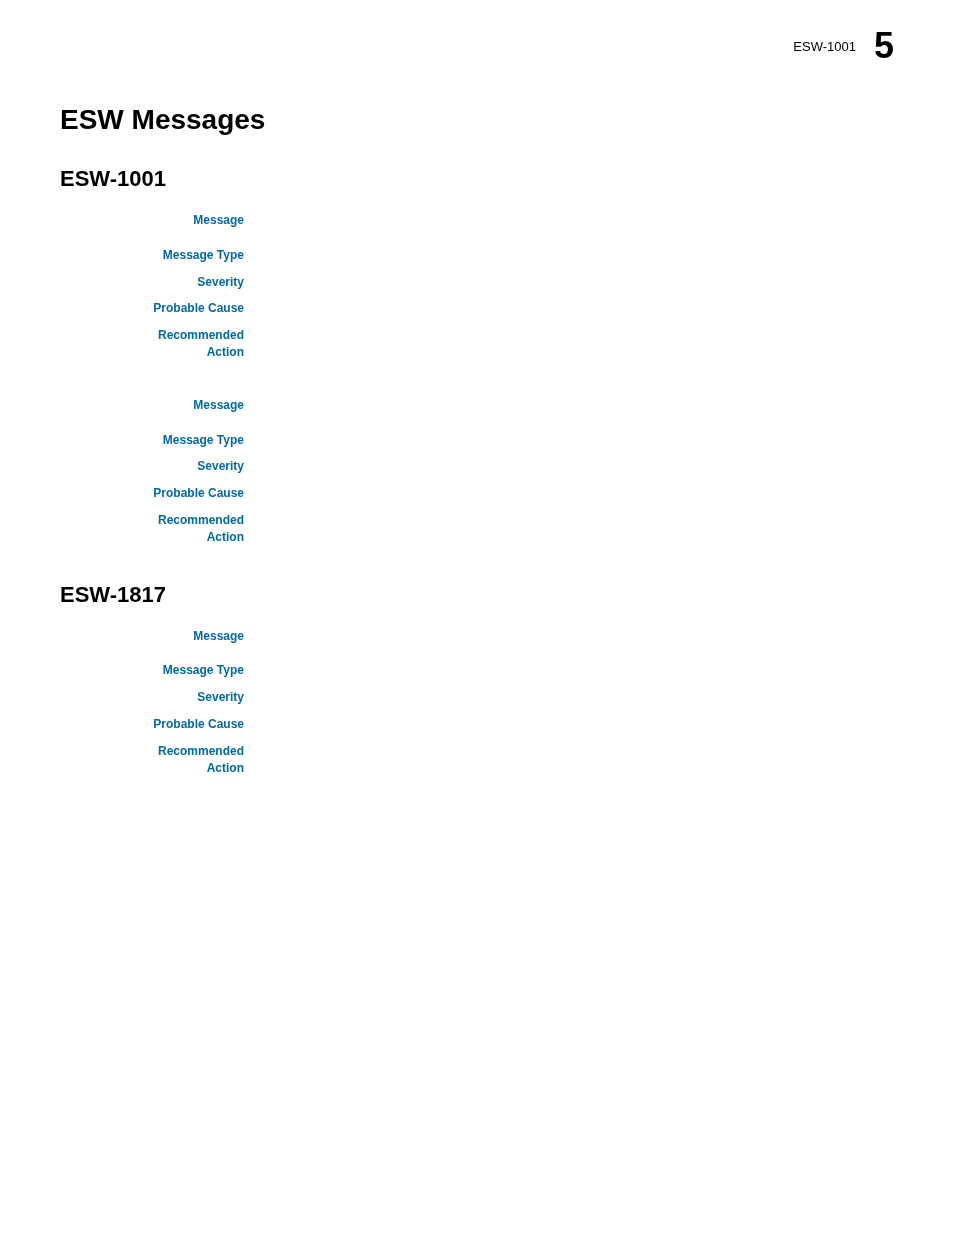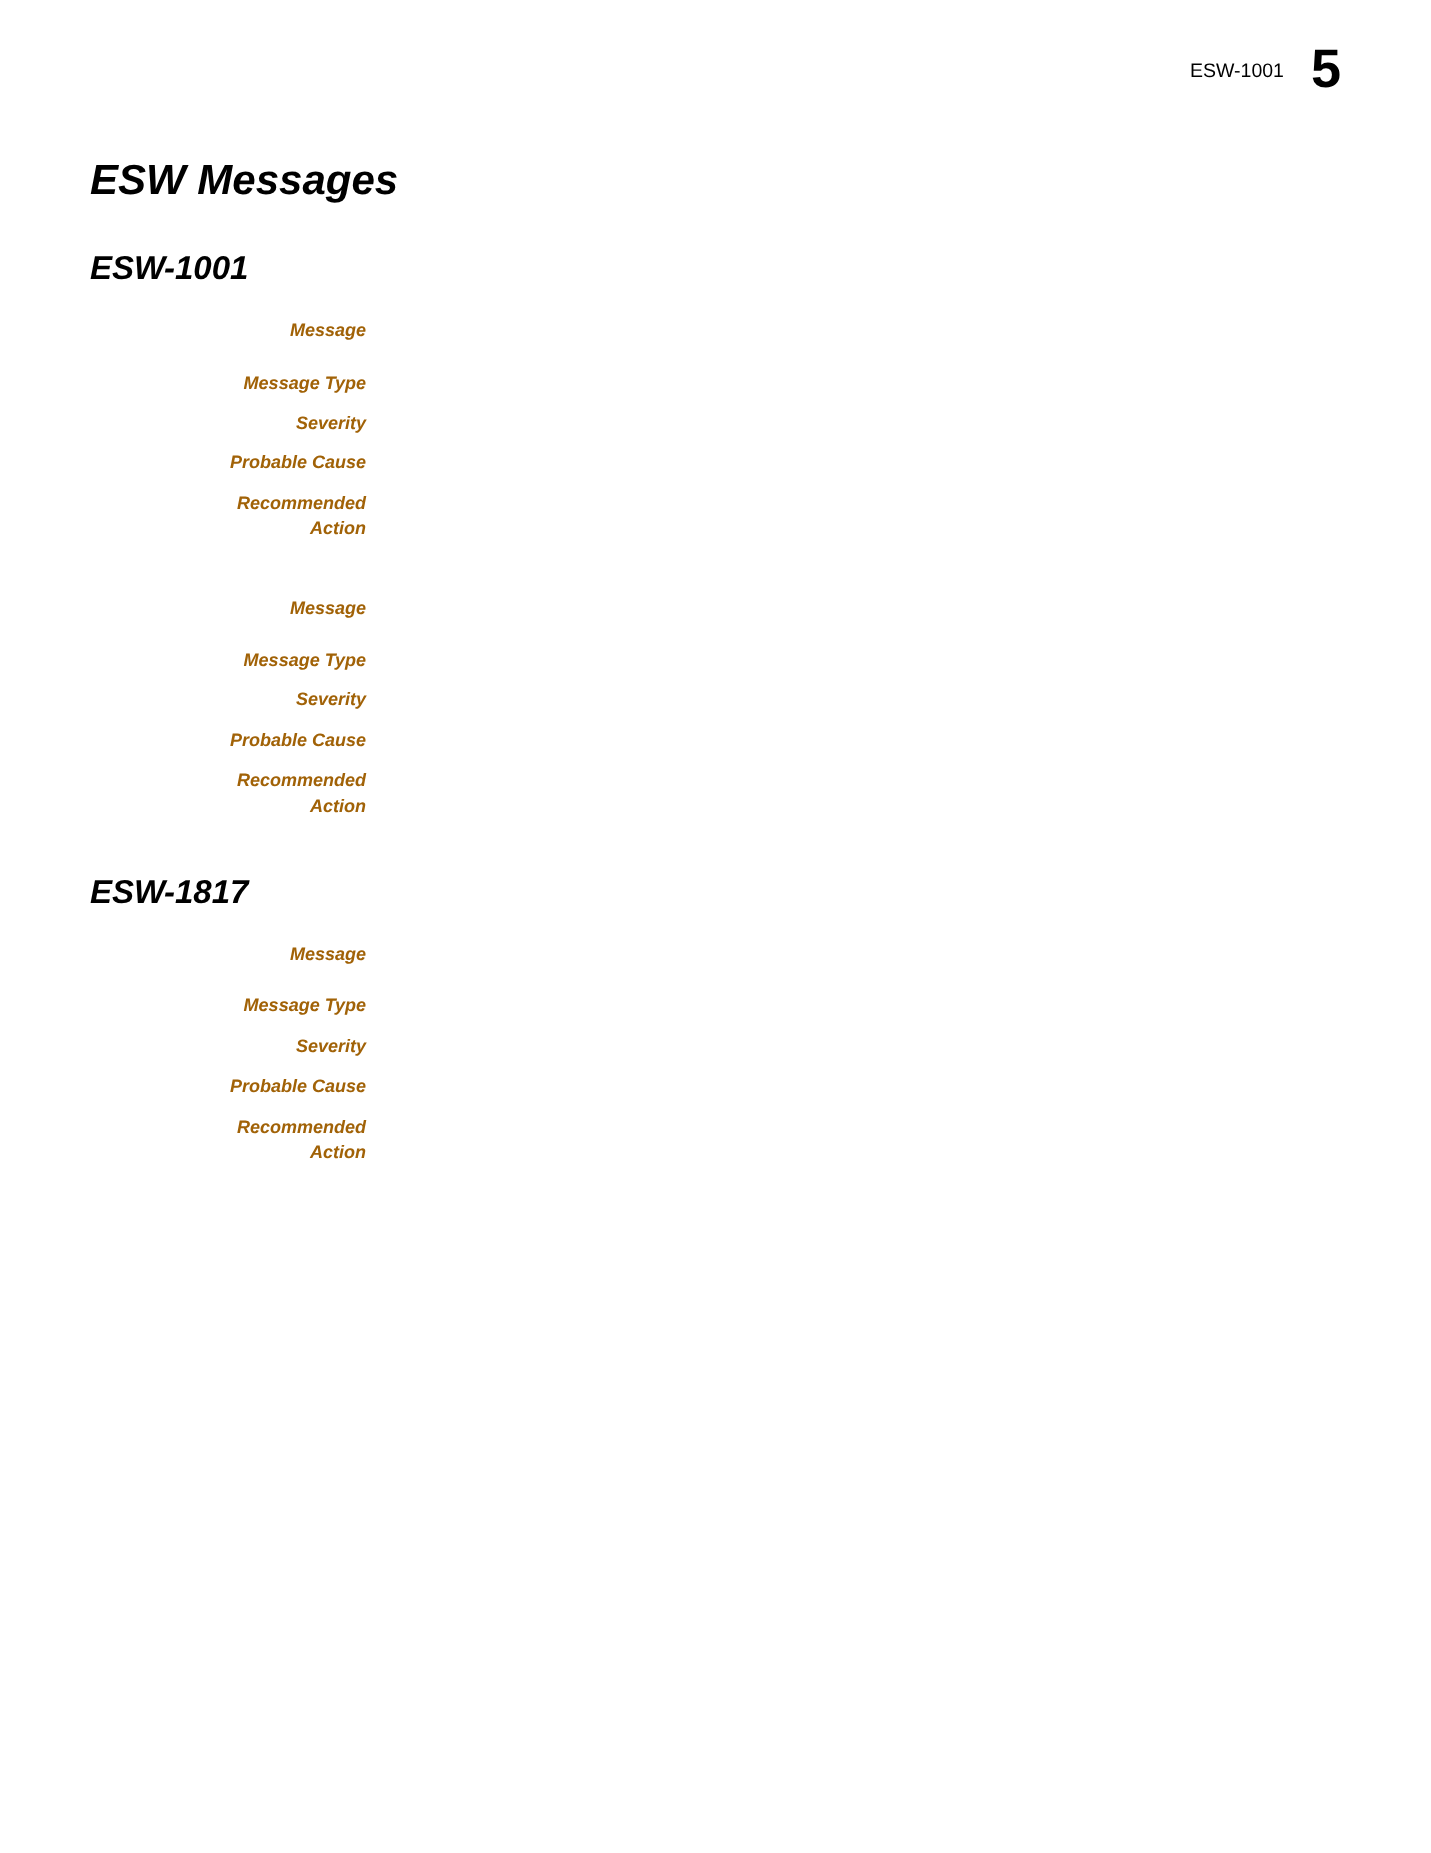--- a/index.html
+++ b/index.html
@@ -33,21 +33,20 @@
 
     .page-number {
       font-size: 36px;
       font-weight: bold;
       color: #000;
       line-height: 1;
     }
 
     .page-content {
       padding: 30px 44px 60px 60px;
-      font-style: italic;
     }
 
     .main-title {
       font-size: 28px;
       font-weight: bold;
       color: #000;
       margin-bottom: 30px;
     }
 
     .section {
@@ -62,21 +61,21 @@
     }
 
     .field-row {
       display: flex;
       margin-bottom: 10px;
     }
 
     .field-label {
       font-size: 12px;
       font-weight: bold;
-      color: #a16207;
+      color: #0369a1;
       text-align: right;
       width: 200px;
       min-width: 200px;
       padding-right: 16px;
       line-height: 1.4;
     }
 
     .field-value {
       font-size: 12px;
       color: #000;

